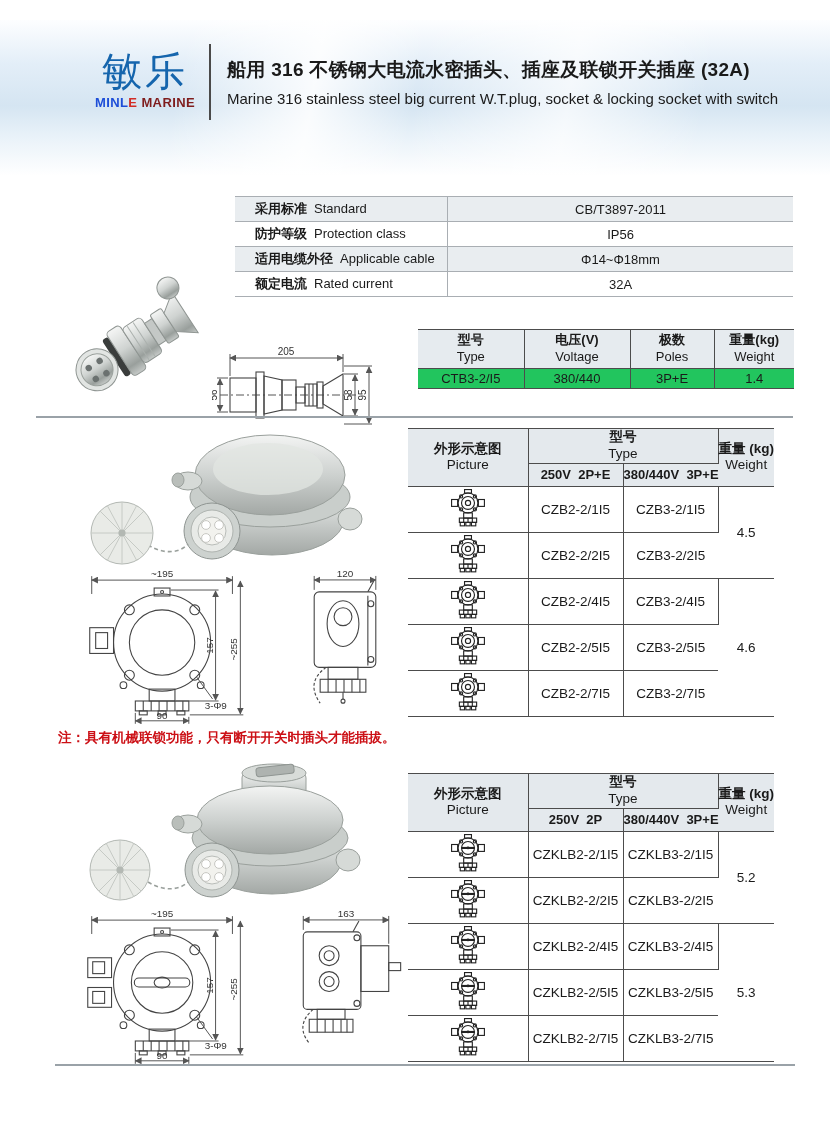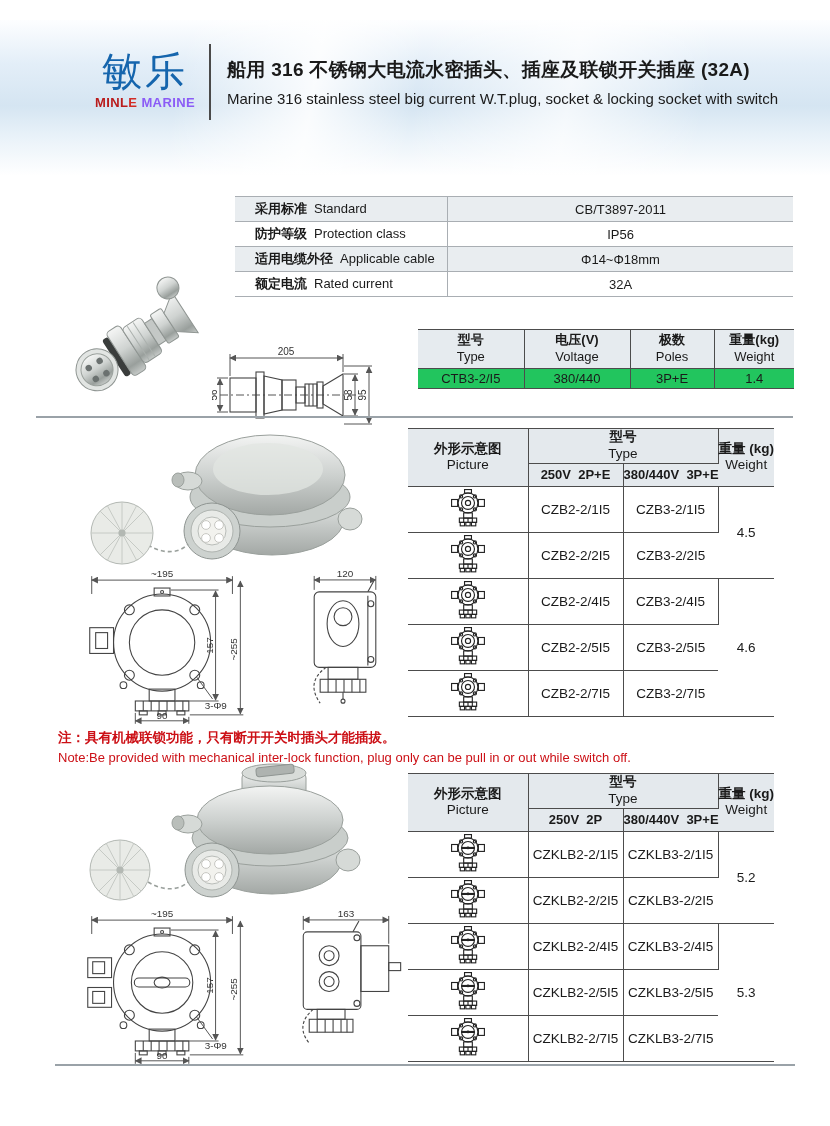--- a/index.html
+++ b/index.html
@@ -7,21 +7,21 @@
         font-family:"Liberation Sans","DejaVu Sans",sans-serif;color:#1a1a1a;}
 
   
   .band{position:absolute;left:0;top:20px;width:830px;height:156px;
         background:linear-gradient(180deg,#fdfeff 0%,#e3eef8 28%,#d5e5f2 55%,#e9f2f9 75%,#ffffff 100%);}
   .band::after{content:"";position:absolute;inset:0;
         background:linear-gradient(100deg,rgba(255,255,255,0) 22%,rgba(255,255,255,.85) 38%,rgba(255,255,255,0) 50%,rgba(255,255,255,.7) 68%,rgba(255,255,255,0) 84%);}
   .logo{position:absolute;left:76px;top:50px;width:138px;text-align:center;z-index:2;}
   .logo-cjk{font-size:40px;font-weight:400;color:#1565ad;letter-spacing:3px;line-height:1.05;}
   .logo-latin{font-size:13px;font-weight:700;letter-spacing:.4px;margin-top:3px;white-space:pre;}
-  .lb{color:#b91c1c}.lr{color:#d22d26}.lg{color:#8b5cf6}
+  .lb{color:#1d4ed8}.lr{color:#d22d26}.lg{color:#7f1d1d}
   .vline{position:absolute;left:209px;top:44px;width:2px;height:76px;background:#4a4a4a;z-index:2;}
   .titles{position:absolute;left:227px;top:57px;width:596px;z-index:2;}
   .t-cn{font-size:19px;font-weight:700;letter-spacing:.3px;}
   .t-en{font-size:15px;font-weight:500;margin-top:7px;}
 
   
   .spec{position:absolute;left:235px;top:196px;width:558px;border-collapse:collapse;table-layout:fixed;}
   .spec td{height:24px;font-size:13px;border-top:1px solid #a9aeb3;padding:0;}
   .spec tr:last-child td{border-bottom:1px solid #a9aeb3;}
   .spec td.lab{width:192px;border-right:1px solid #a9aeb3;padding-left:20px;}
@@ -392,21 +392,20 @@
               <use href="#sym-socket"></use>
             </svg></td>
         <td>CZB2-2/7I5</td>
         <td>CZB3-2/7I5</td>
       </tr>
     </tbody>
   </table>
 
   <div class="note">
     <div class="cn">注：具有机械联锁功能，只有断开开关时插头才能插拔。</div>
-    <div class="en">Note:Be provided with mechanical inter-lock function, plug only can be pull in or out while switch off.</div>
   </div>
 
   <div class="fig fig-czklb-photo">
     <svg viewBox="0 0 330 143">
       <defs>
         <linearGradient id="met3" x1="0" y1="0" x2="0" y2="1">
           <stop offset="0" stop-color="#f3f4f3"></stop>
             <stop offset=".5" stop-color="#cdd1cf"></stop>
           <stop offset="1" stop-color="#a3a8a5"></stop>
         </linearGradient>

